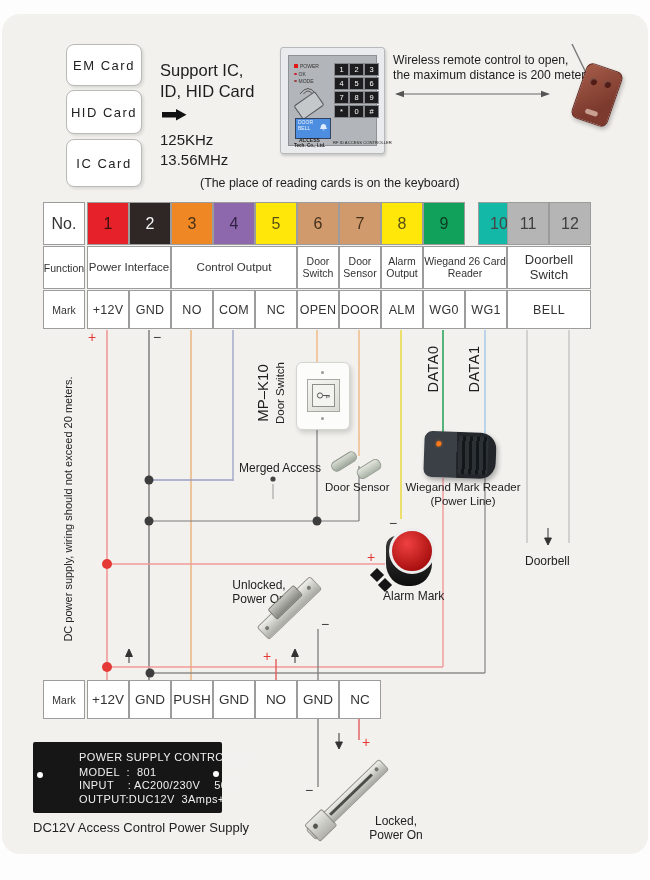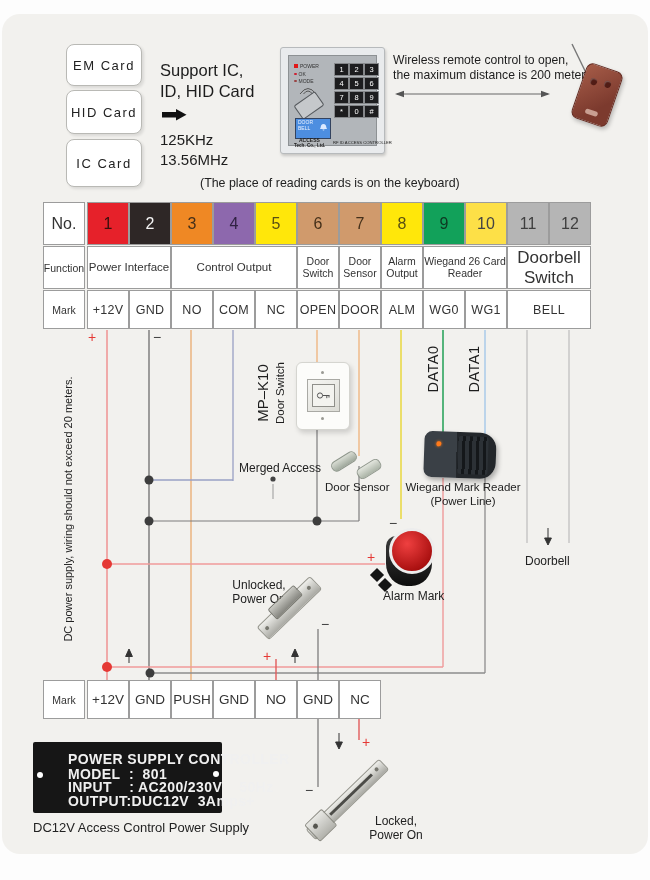--- a/index.html
+++ b/index.html
@@ -23,21 +23,21 @@
   .nolbl{font-size:16px;}
   .c1{background:#e6212a;color:#38100d;}
   .c2{background:#2e2726;color:#f4f4f4;}
   .c3{background:#ef8824;color:#45301a;}
   .c4{background:#8d68ad;color:#312243;}
   .c5{background:#ffe70a;color:#5a5013;}
   .c6{background:#d09a6c;color:#45301a;}
   .c7{background:#d09a6c;color:#45301a;}
   .c8{background:#ffe70a;color:#5a5013;}
   .c9{background:#12a15a;color:#0e3822;}
-  .c10{background:#fde047;color:#444;}
+  .c10{background:#14b8a6;color:#444;margin-left:13px;}
   .c11{background:#b5b5b5;color:#3f3f3f;}
   .c12{background:#b5b5b5;color:#3f3f3f;}
   
   .vtext{position:absolute;transform:translate(-50%,-50%) rotate(-90deg);white-space:nowrap;}
   .note{font-size:12px;color:#222;}
   .pm{position:absolute;font-size:14px;transform:translate(-50%,-50%);font-weight:400;}
   .pm.red{color:#e53935;}
   .pm.dk{color:#3d3d3d;}
   .caption{position:absolute;font-size:12px;color:#222;white-space:nowrap;}
   .center2{text-align:center;line-height:1.18;}
@@ -49,21 +49,21 @@
   .kp-led-row{position:absolute;font-size:5px;color:#333;display:flex;align-items:center;gap:2px;white-space:nowrap;}
   .led-sq{width:4px;height:4px;background:#e01818;display:inline-block;}
   .led-dot{width:2.5px;height:2.5px;background:#c23;border-radius:50%;display:inline-block;}
   .kp-key{position:absolute;width:13px;height:11px;background:#1d1d1f;border:1px solid #85878a;
     color:#fff;font-size:7.5px;display:flex;align-items:center;justify-content:center;}
   #kp-lcd{position:absolute;left:6px;top:62px;width:30px;height:17px;background:#4d8ee0;border:1px solid #33435f;
     color:#eaf2ff;font-size:5px;line-height:1.1;padding:1px 2px;}
   .kp-tiny{position:absolute;color:#222;font-weight:bold;white-space:nowrap;}
   
   #psu{left:33px;top:742px;width:189px;height:71px;background:#161616;border-radius:2px;color:#f0f0f0;}
-  #psu .l{position:absolute;left:35px;white-space:pre;font-size:14px;font-weight:bold;letter-spacing:.4px;}
+  #psu .l{position:absolute;left:46px;white-space:pre;font-size:11px;font-weight:normal;letter-spacing:.4px;}
   .screw{position:absolute;width:6px;height:6px;border-radius:50%;background:#fff;}
   
   .metal{background:linear-gradient(180deg,#efefeb,#a8a8a2);border:1px solid #97978f;border-radius:3px;}
 </style>
 </head>
 <body>
 
 <div id="canvas">
   <div id="card-bg" class="abs"></div>
 
@@ -249,21 +249,21 @@
   <div class="cell num c11" style="left:507px;top:202px;width:40px;height:41px">11</div>
   <div class="cell num c12" style="left:549px;top:202px;width:40px;height:41px">12</div>
 
   <div class="cell lbl" style="left:43px;top:246px;width:40px;height:41px">Function</div>
   <div class="cell fn" style="left:171px;top:246px;width:124px;height:41px;font-size:11.5px">Control Output</div>
   <div class="cell fn" style="left:87px;top:246px;width:82px;height:41px;font-size:11.5px">Power Interface</div>
   <div class="cell fn" style="left:297px;top:246px;width:40px;height:41px">Door Switch</div>
   <div class="cell fn" style="left:339px;top:246px;width:40px;height:41px">Door Sensor</div>
   <div class="cell fn" style="left:381px;top:246px;width:40px;height:41px">Alarm Output</div>
   <div class="cell fn" style="left:423px;top:246px;width:82px;height:41px">Wiegand 26 Card Reader</div>
-  <div class="cell fn" style="left:507px;top:246px;width:82px;height:41px;font-size:17px">Doorbell Switch</div>
+  <div class="cell fn" style="left:507px;top:246px;width:82px;height:41px;font-size:13px">Doorbell Switch</div>
 
   <div class="cell lbl" style="left:43px;top:290px;width:40px;height:37px">Mark</div>
   <div class="cell mk" style="left:87px;top:290px;width:40px;height:37px">+12V</div>
   <div class="cell mk" style="left:129px;top:290px;width:40px;height:37px">GND</div>
   <div class="cell mk" style="left:171px;top:290px;width:40px;height:37px">NO</div>
   <div class="cell mk" style="left:213px;top:290px;width:40px;height:37px">COM</div>
   <div class="cell mk" style="left:255px;top:290px;width:40px;height:37px">NC</div>
   <div class="cell mk" style="left:297px;top:290px;width:40px;height:37px">OPEN</div>
   <div class="cell mk" style="left:339px;top:290px;width:40px;height:37px">DOOR</div>
   <div class="cell mk" style="left:381px;top:290px;width:40px;height:37px">ALM</div>

